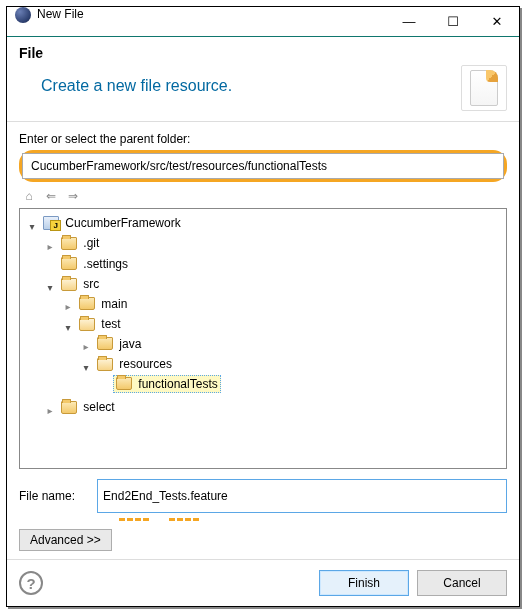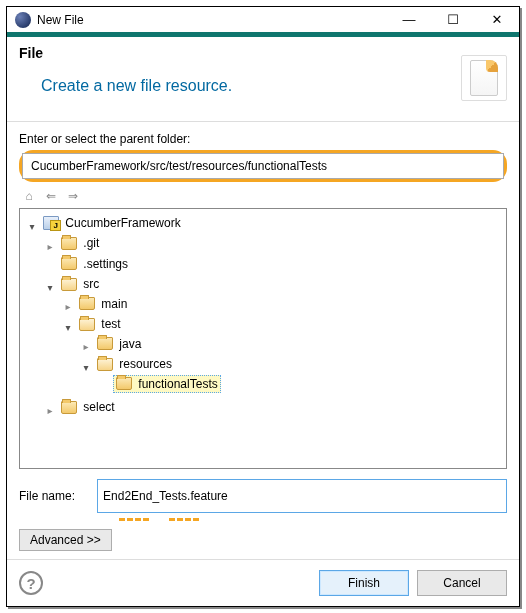--- a/index.html
+++ b/index.html
@@ -17,44 +17,44 @@
     width: 514px;
     height: 601px;
     background: #fff;
     box-shadow: 2px 2px 0 #888;
     display: flex;
     flex-direction: column;
   }
   .titlebar {
     height: 30px;
     display: flex;
-    align-items: center;
-    background: #fff;
-    border-bottom: 5px solid #0f766e;
+    align-items: flex-start;
+    background: #fff;
+    border-bottom: 1px solid #0f766e;
     padding-left: 8px;
   }
   .titlebar .ticon {
     width: 16px; height: 16px;
     margin-right: 6px;
     background: radial-gradient(circle at 30% 30%, #6a7fb5 0%, #2b3e6e 70%, #101a33 100%);
     border-radius: 50%;
     position: relative;
   }
   .titlebar .title { flex: 1; font-size: 12px; }
   .titlebar .wbtn {
     width: 44px; height: 29px;
     display: flex; align-items: center; justify-content: center;
     font-size: 13px; font-family: sans-serif;
   }
   .banner {
     background: #fff;
     border-bottom: 1px solid #ddd;
     padding: 8px 12px 10px 12px;
     display: flex;
-    align-items: center;
+    align-items: flex-end;
     position: relative;
   }
   .banner-left { flex: 1; }
   .banner h1 { margin: 0 0 4px 0; font-size: 14px; font-weight: bold; }
   .banner p { margin: 16px; font-size: 16px; color: #0369a1; padding-left: 6px; }
   .banner-icon {
     width: 46px; height: 46px;
     background: #fff;
     border: 1px solid #ddd;
     border-radius: 2px;

